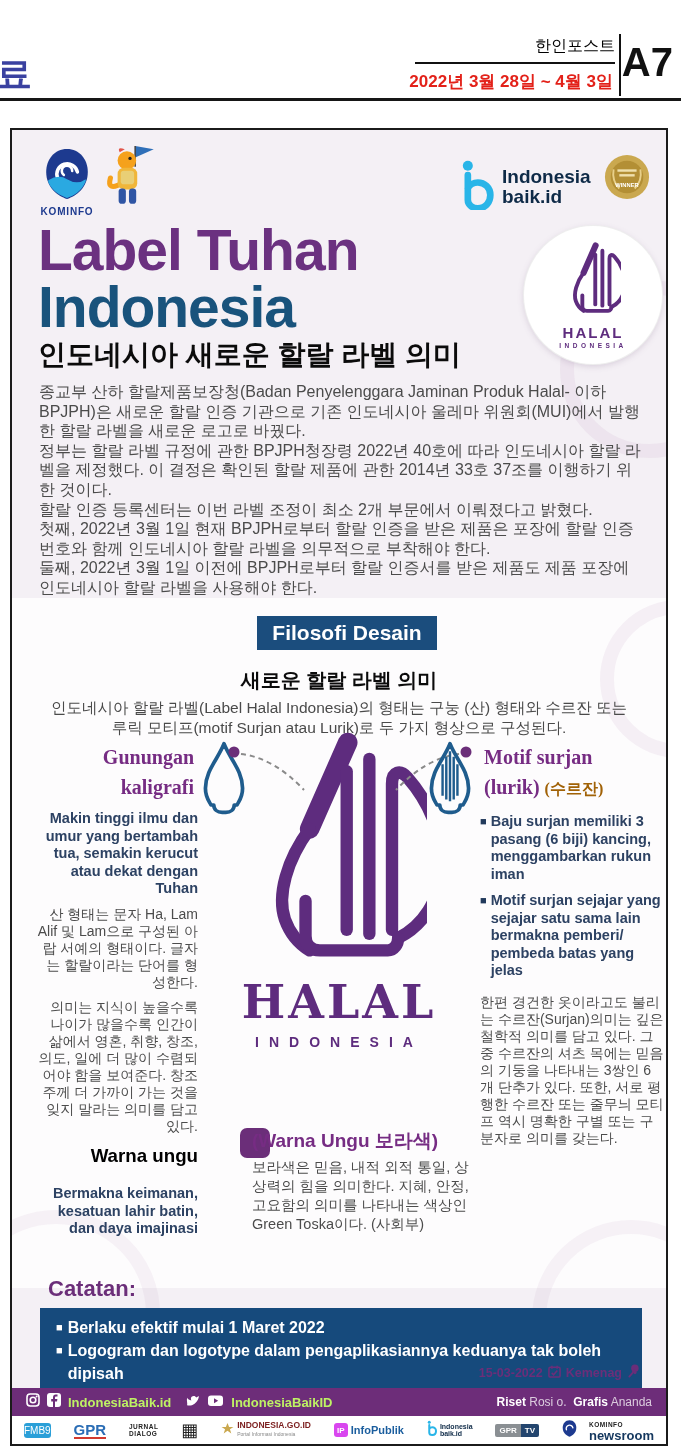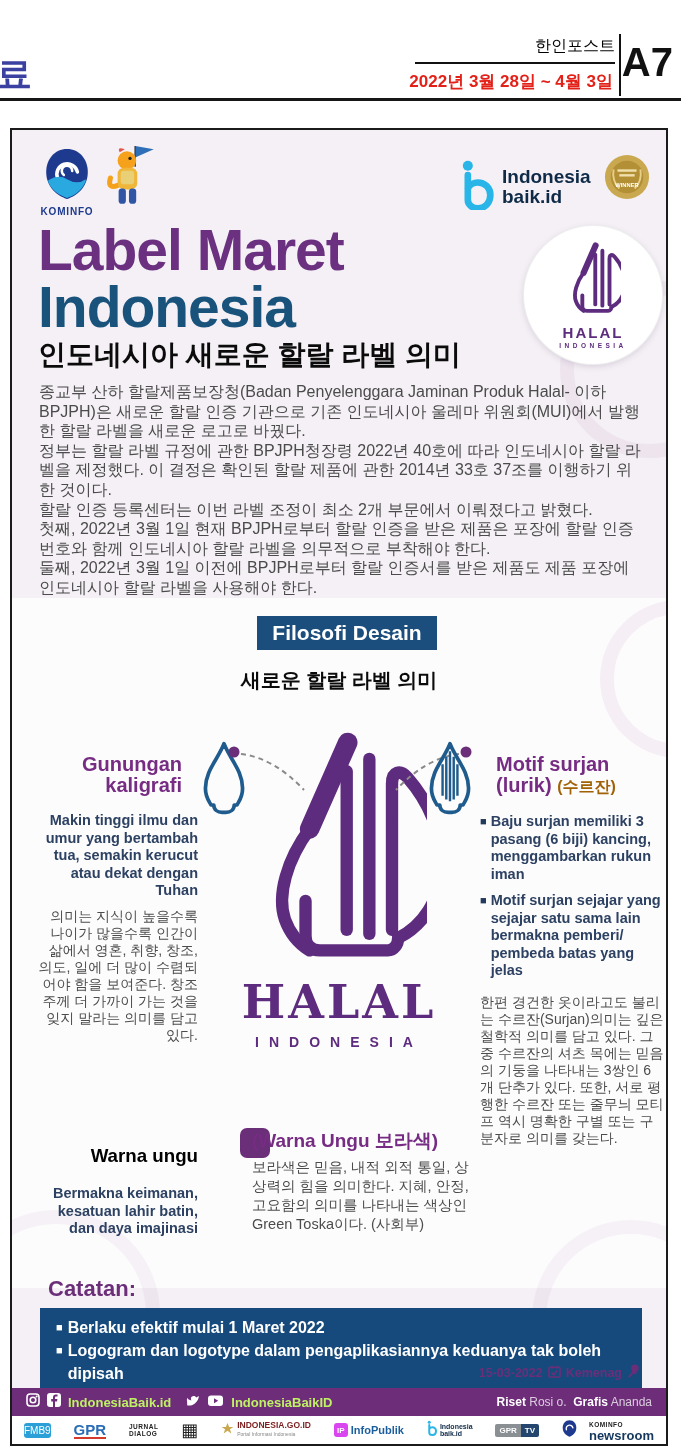--- a/index.html
+++ b/index.html
@@ -55,21 +55,21 @@
   .intro{left:27px;top:252px;width:608px;font-size:16px;line-height:19.6px;color:#4b4b4b;}
 
   
   .filo-badge{left:8px;top:486px;width:654px;text-align:center;}
   .filo-badge span{display:inline-block;background:#1b4d7d;color:#fff;font-weight:800;font-size:21px;padding:5px 15px;}
   .filo-h{left:0;top:537px;width:654px;text-align:center;font-size:20px;font-weight:800;color:#0b0b0b;}
   .filo-desc{left:17px;top:568px;width:620px;text-align:center;font-size:15.5px;line-height:20px;color:#4a4a4a;}
 
   
   .col-left{left:22px;top:608px;width:164px;text-align:right;}
-  .col-left h3, .col-right h3{font-size:20px;line-height:21px;font-weight:800;color:#762c83;margin:16px;}
+  .col-left h3, .col-right h3{font-size:20px;line-height:30px;font-weight:800;color:#762c83;margin:4px;font-family:Liberation Serif, serif;}
   .lead{font-size:14.5px;line-height:17.5px;font-weight:700;color:#2d4263;margin:8px 0 0 0;}
   .kbody{font-size:14px;line-height:17px;color:#4c4c4c;margin:8px 0 0 0;}
   .warna-left{left:22px;top:996px;width:164px;text-align:right;}
   .swatch{left:228px;top:998px;width:30px;height:30px;border-radius:7px;background:#6b2e79;}
 
   .col-right{left:468px;top:608px;width:184px;}
   .h-kr{font-size:16px;font-weight:800;color:#a16207;}
   .bullet{display:flex;gap:4px;font-size:14.5px;line-height:17.5px;font-weight:700;color:#2d4263;margin-top:9px;}
   .bullet .sq{color:#223a5c;font-size:11px;line-height:17px;}
 
@@ -187,21 +187,21 @@
       <circle cx="24" cy="24" r="23" fill="#caa84f"></circle>
       <circle cx="24" cy="24" r="17" fill="#b38f35"></circle>
       <path d="M10,16 Q8,28 16,36" stroke="#e8d08a" stroke-width="2" fill="none"></path>
       <path d="M38,16 Q40,28 32,36" stroke="#e8d08a" stroke-width="2" fill="none"></path>
       <rect x="14" y="16" width="20" height="2.5" fill="#efe0ac"></rect>
       <rect x="16" y="21" width="16" height="2.5" fill="#efe0ac"></rect>
       <text x="24" y="34" text-anchor="middle" font-size="6" font-weight="bold" fill="#fff">WINNER</text>
     </svg>
   </div>
 
-  <div class="abs title1">Label Maret</div>
+  <div class="abs title1">Label Tuhan</div>
   <div class="abs title2">Indonesia</div>
   <div class="abs subtitle">인도네시아 새로운 할랄 라벨 의미</div>
 
   <div class="abs seal">
     <span>
       <svg width="56" height="76" viewBox="0 0 170 235">
         <g stroke="#5e2c7e" fill="none" stroke-linecap="round" stroke-linejoin="round">
           <path d="M56,98 L93,14" stroke-width="19"></path>
           <path d="M92,42 L92,196" stroke-width="12"></path>
           <path d="M114,30 L114,200" stroke-width="12"></path>
@@ -218,24 +218,27 @@
   <div class="abs intro pre">종교부 산하 할랄제품보장청(Badan Penyelenggara Jaminan Produk Halal- 이하 BPJPH)은 새로운 할랄 인증 기관으로 기존 인도네시아 울레마 위원회(MUI)에서  발행한 할랄 라벨을 새로운 로고로 바꿨다.
 정부는 할랄 라벨 규정에 관한 BPJPH청장령  2022년 40호에 따라 인도네시아 할랄 라벨을 제정했다. 이 결정은 확인된 할랄 제품에 관한 2014년 33호 37조를 이행하기 위한 것이다.
 할랄 인증 등록센터는 이번 라벨 조정이 최소 2개 부문에서 이뤄졌다고 밝혔다.
 첫째, 2022년 3월 1일 현재 BPJPH로부터 할랄 인증을 받은 제품은 포장에 할랄 인증 번호와 함께 인도네시아 할랄 라벨을 의무적으로 부착해야 한다.
 둘째, 2022년 3월 1일 이전에 BPJPH로부터 할랄 인증서를 받은 제품도 제품 포장에 인도네시아 할랄 라벨을 사용해야 한다.</div>
 
   <div class="abs filo-badge">
     <span>Filosofi Desain</span>
   </div>
   <div class="abs filo-h">새로운 할랄 라벨 의미</div>
+  <div class="abs filo-desc pre">인도네시아 할랄 라벨(Label Halal Indonesia)의 형태는  구눙 (산) 형태와 수르잔 또는
+루릭 모티프(motif Surjan atau Lurik)로 두 가지 형상으로 구성된다.</div>
 
   <div class="abs col-left">
     <h3>Gunungan kaligrafi</h3>
     <p class="lead">Makin tinggi ilmu dan umur yang bertambah tua, semakin kerucut atau dekat dengan Tuhan</p>
+    <p class="kbody">산 형태는 문자 Ha, Lam Alif 및 Lam으로 구성된 아랍 서예의 형태이다.  글자는 할랄이라는 단어를 형성한다.</p>
     <p class="kbody">의미는 지식이 높을수록 나이가 많을수록 인간이 삶에서 영혼, 취향, 창조, 의도, 일에 더 많이 수렴되어야 함을 보여준다. 창조주께 더 가까이 가는 것을 잊지 말라는 의미를 담고 있다.</p>
   </div>
   <div class="abs warna-left">
     <h3>Warna ungu</h3>
     <p class="lead">Bermakna keimanan, kesatuan lahir batin, dan daya imajinasi</p>
   </div>
   <div class="abs swatch"></div>
 
   <div class="abs shape-left">
     <svg width="52" height="78" viewBox="0 0 56 84">

